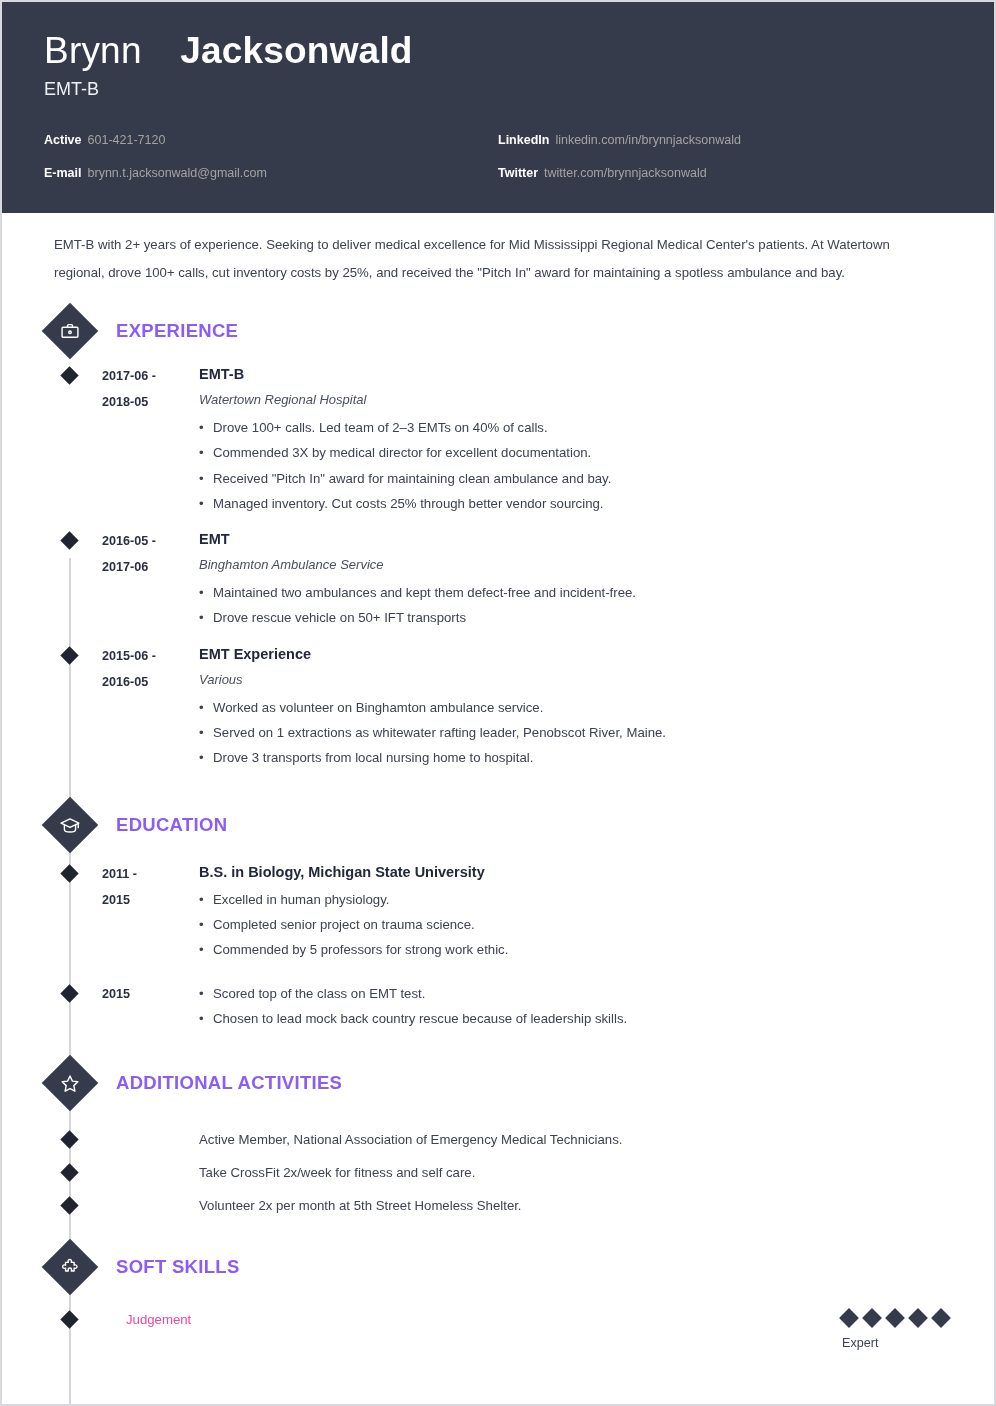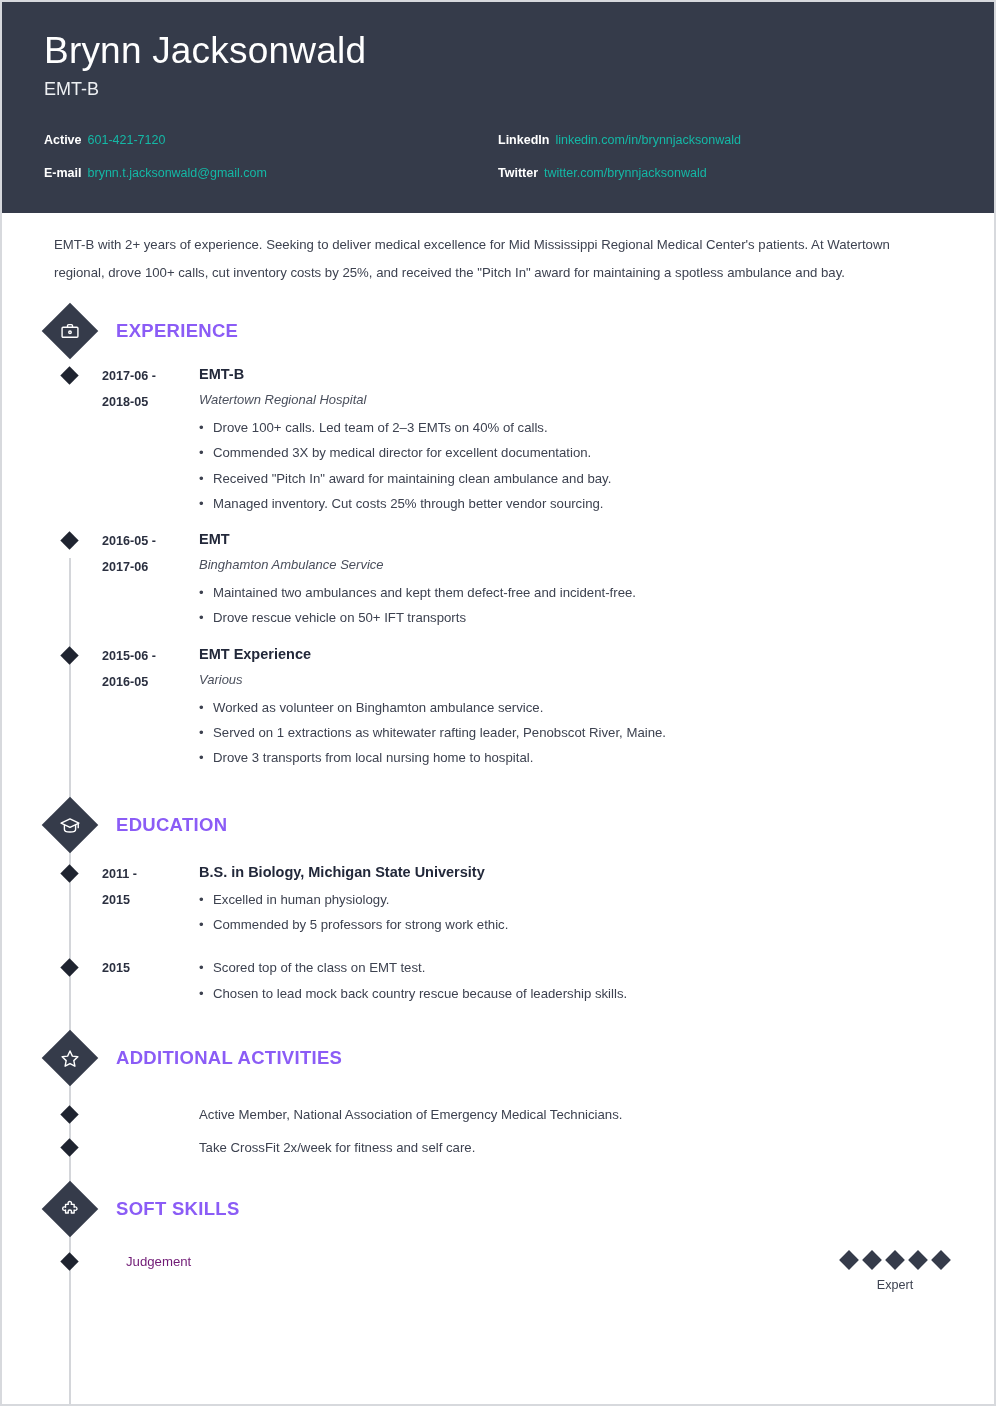--- a/index.html
+++ b/index.html
@@ -31,21 +31,21 @@
   }
   .name-line {
     font-size: 37px;
     line-height: 46px;
     letter-spacing: 0.2px;
     font-weight: 300;
     color: #ffffff;
     margin-bottom: 2px;
   }
   .name-first { font-weight: 300; }
-  .name-last { font-weight: 400; }
+  .name-last { font-weight: 700; margin-left: 28px; }
   .job-title {
     font-size: 18px;
     line-height: 26px;
     font-weight: 300;
     color: #eef0f3;
     margin-bottom: 22px;
   }
   .contact-grid {
     display: flex;
     flex-wrap: wrap;
@@ -60,21 +60,21 @@
     white-space: nowrap;
   }
   .contact-item .ci-label {
     font-weight: 700;
     color: #ffffff;
     margin-right: 6px;
     font-size: 12.5px;
   }
   .contact-item .ci-value {
     font-weight: 400;
-    color: #14b8a6;
+    color: #a3a3a3;
     font-size: 12.5px;
   }
 
   
   .content {
     padding: 0 42px 0 42px;
     position: relative;
   }
   .summary {
     font-size: 13.2px;
@@ -214,21 +214,21 @@
   .skill-row {
     display: flex;
     align-items: flex-start;
     position: relative;
     margin-top: 18px;
   }
   .skill-name {
     margin-left: 82px;
     font-size: 13.2px;
     line-height: 22px;
-    color: #701a75;
+    color: #ec4899;
     flex: 1 1 auto;
   }
   .skill-rating {
     text-align: right;
     flex: 0 0 auto;
     padding-right: 4px;
   }
   .rating-diamonds {
     display: flex;
     gap: 9px;
@@ -240,21 +240,21 @@
     width: 14px;
     height: 14px;
     background: #353b4a;
     transform: rotate(45deg);
     display: inline-block;
   }
   .rating-label {
     font-size: 12.6px;
     color: #3d4250;
     margin-top: 9px;
-    text-align: center;
+    text-align: left;
   }
 </style>
 </head>
 <body>
 
 <div class="page">
 
   <div class="header">
     <div class="name-line">
       <span class="name-first">Brynn</span>
@@ -363,20 +363,21 @@
       <div class="entry" style="margin-top:16px;">
         <div class="bullet-diamond"></div>
         <div class="entry-dates">
           <div>2011 -</div>
           <div>2015</div>
         </div>
         <div class="entry-body">
           <div class="entry-title">B.S. in Biology, Michigan State University</div>
           <ul class="bullets">
             <li>Excelled in human physiology.</li>
+            <li>Completed senior project on trauma science.</li>
             <li>Commended by 5 professors for strong work ethic.</li>
           </ul>
         </div>
       </div>
 
       <div class="entry" style="margin-top:18px;">
         <div class="bullet-diamond"></div>
         <div class="entry-dates">
           <div>2015</div>
         </div>
@@ -399,20 +400,24 @@
         <div class="section-title">ADDITIONAL ACTIVITIES</div>
       </div>
 
       <div class="plain-row" style="margin-top:26px;">
         <div class="bullet-diamond" style="top:4px;"></div>
         <div class="plain-text">Active Member, National Association of Emergency Medical Technicians.</div>
       </div>
       <div class="plain-row" style="margin-top:11px;">
         <div class="bullet-diamond" style="top:4px;"></div>
         <div class="plain-text">Take CrossFit 2x/week for fitness and self care.</div>
+      </div>
+      <div class="plain-row" style="margin-top:11px;">
+        <div class="bullet-diamond" style="top:4px;"></div>
+        <div class="plain-text">Volunteer 2x per month at 5th Street Homeless Shelter.</div>
       </div>
     </div>
 
     <div class="section">
       <div class="section-head" style="margin-top:30px;">
         <div class="diamond-icon">
           <svg width="21" height="21" viewBox="0 0 24 24" fill="none" stroke="#ffffff" stroke-width="1.6" stroke-linejoin="round">
             <path d="M10.2 3.4a2 2 0 0 1 3.6 1.2c0 .5-.2.9-.4 1.3h3.3v3.3c.4-.3.8-.4 1.3-.4a2 2 0 0 1 1.2 3.6 2 2 0 0 1-1.2.4c-.5 0-.9-.2-1.3-.4v3.3h-3.3c.2-.4.4-.8.4-1.3a2 2 0 1 0-4 0c0 .5.2.9.4 1.3H6.9v-3.3c-.4.2-.8.4-1.3.4a2 2 0 0 1 0-4c.5 0 .9.1 1.3.4V5.9h3.3c-.2-.4-.4-.8-.4-1.3 0-.4.1-.8.4-1.2z"></path>
           </svg>
         </div>

